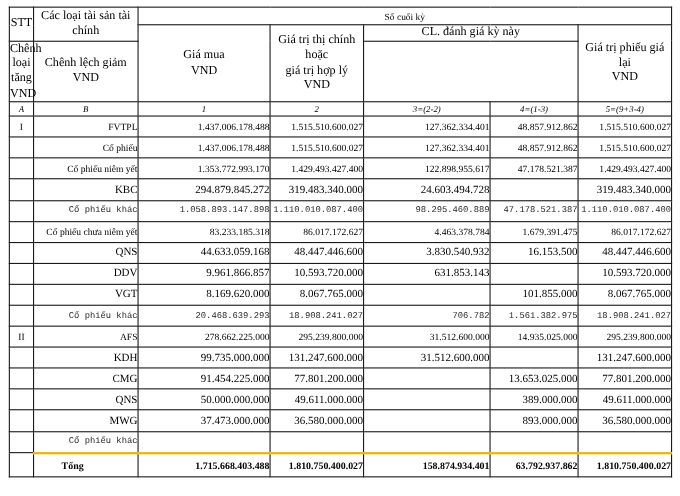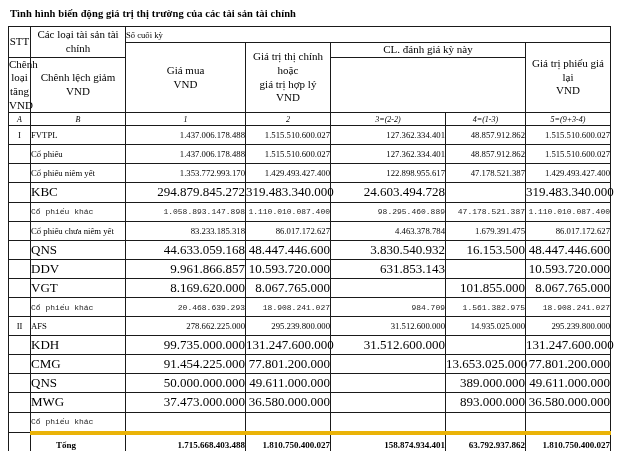--- a/index.html
+++ b/index.html
@@ -43,20 +43,21 @@
   
   .hcell {
     text-align: center;
     line-height: 1.24;
     font-weight: bold;
     font-size: 11px;
     padding: 2px 2px;
   }
   .hcell .vnd { font-weight: normal; }
   .h-socuoiky {
+    text-align: center;
     font-weight: bold;
     font-size: 8.6px;
     height: 15px;
   }
   
   .frow td {
     text-align: center;
     font-style: italic;
     font-size: 8px;
     height: 12px;
@@ -66,58 +67,57 @@
   tr.drow td { height: 18.1px; }
   td.c-stt {
     text-align: center;
     font-weight: bold;
     font-size: 8.6px;
     border-right: 1px solid #1a1a1a;
     border-top: none;
     border-bottom: none;
   }
   td.c-name {
-    text-align: left;
+    text-align: right;
     padding-left: 4px;
     border-top: none;
     border-bottom: none;
     border-right: 1px solid #1a1a1a;
     white-space: nowrap;
   }
   td.c-num {
     text-align: right;
     padding-right: 4px;
     border-top: none;
     border-bottom: none;
     white-space: nowrap;
   }
   .lvl-bold { font-weight: bold; font-size: 8.7px; }
-  .lvl-plain { font-weight: normal; font-size: 13px; margin-top: 42px; }
+  .lvl-plain { font-weight: normal; font-size: 10px; margin-top: 42px; }
   .lvl-small { font-weight: normal; font-size: 8.0px; color: #262626; font-family: Liberation Mono, monospace; }
   
   tr.total-row td {
-    border-top: 4px solid #eab308;
+    border-top: 2px solid #eab308;
     height: 20px;
     font-weight: bold;
     font-size: 9px;
   }
   tr.total-row td.c-name {
     text-align: center;
     padding-right: 24px;
   }
   tr.total-row td.c-stt { border-top: 1px solid #1a1a1a; }
   
   tr.drow.last td { border-bottom: none; }
 </style>
 </head>
 <body>
 
 <div id="page">
 
-  <div id="doc-title">Tình hình biến động giá trị thị trường của các tài sản tài chính</div>
 
   <table class="fin">
     <colgroup>
       <col style="width:22px">
       <col style="width:95px">
       <col style="width:120px">
       <col style="width:85px">
       <col style="width:115px">
       <col style="width:80px">
       <col style="width:85px">
@@ -244,21 +244,21 @@
           <td class="c-num lvl-plain">8.067.765.000</td>
           <td class="c-num lvl-plain"></td>
           <td class="c-num lvl-plain">101.855.000</td>
           <td class="c-num lvl-plain">8.067.765.000</td>
         </tr>
         <tr class="drow">
           <td class="c-stt"></td>
           <td class="c-name lvl-small">Cổ phiếu khác</td>
           <td class="c-num lvl-small">20.468.639.293</td>
           <td class="c-num lvl-small">18.908.241.027</td>
-          <td class="c-num lvl-small">984.709</td>
+          <td class="c-num lvl-small">706.782</td>
           <td class="c-num lvl-small">1.561.382.975</td>
           <td class="c-num lvl-small">18.908.241.027</td>
         </tr>
         <tr class="drow">
           <td class="c-stt">II</td>
           <td class="c-name lvl-bold">AFS</td>
           <td class="c-num lvl-bold">278.662.225.000</td>
           <td class="c-num lvl-bold">295.239.800.000</td>
           <td class="c-num lvl-bold">31.512.600.000</td>
           <td class="c-num lvl-bold">14.935.025.000</td>

